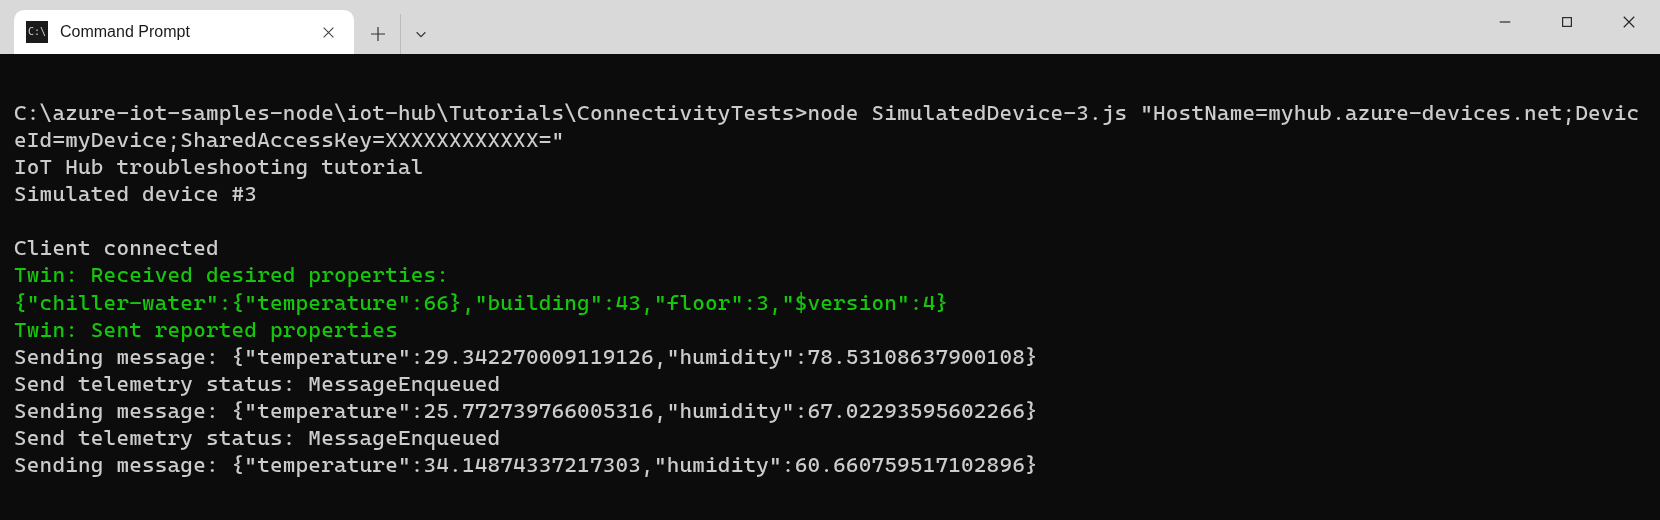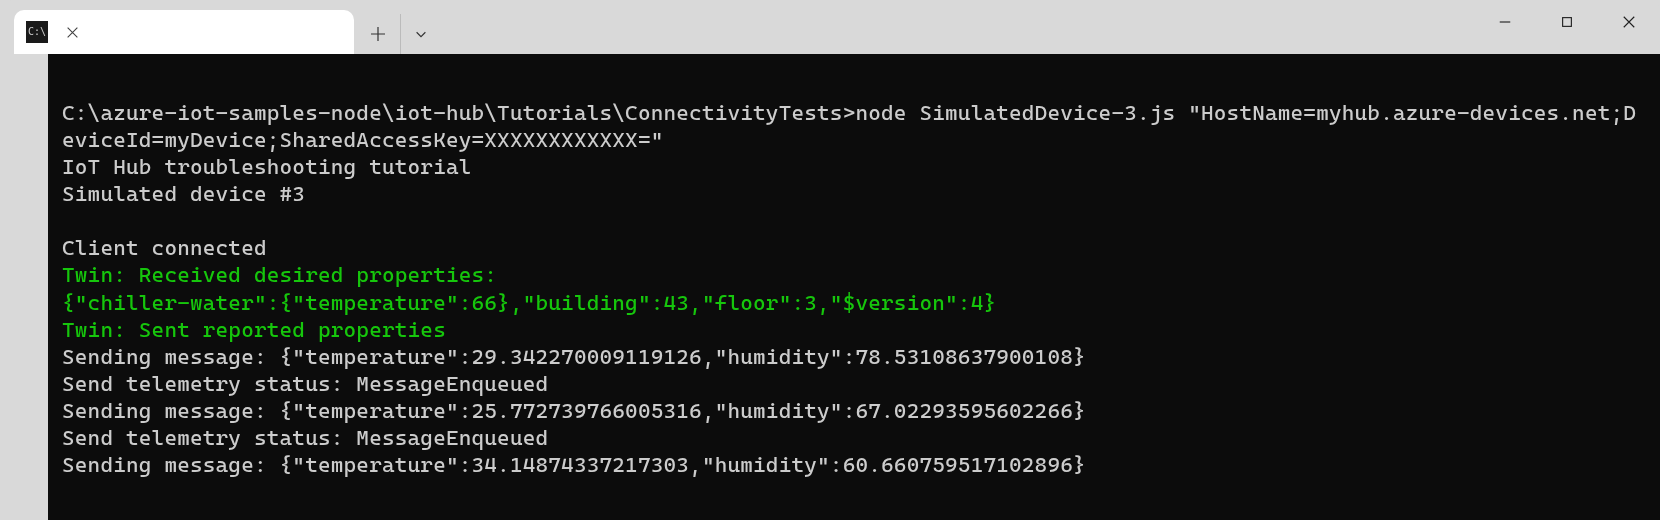--- a/index.html
+++ b/index.html
@@ -104,31 +104,31 @@
       height: calc(520px - 54px);
       padding: 18px 14px 0 14px;
       font-family: "Cascadia Mono", Consolas, monospace;
       font-size: 21.5px;
       line-height: 1.26;
       color: #cccccc;
       white-space: pre-wrap;
       word-break: break-all;
       overflow: hidden;
       letter-spacing: 0.2px;
-      margin-left: 48px;
     }
     .green { color: #16c60c; }
     .blank-line { height: 27px; }
   </style>
 </head>
 <body>
 
 <div class="titlebar">
   <div class="tab">
     <div class="tab-icon">C:\</div>
+    <div class="tab-title">Command Prompt</div>
     <div class="tab-close">
       <svg viewBox="0 0 16 16">
           <path d="M2 2 L14 14 M14 2 L2 14" stroke="currentColor" stroke-width="1.4" fill="none"></path>
         </svg>
     </div>
   </div>
   <div class="new-tab-btn">
     <svg viewBox="0 0 16 16">
         <path d="M8 1 V15 M1 8 H15" stroke="currentColor" stroke-width="1.2" fill="none"></path>
       </svg>

